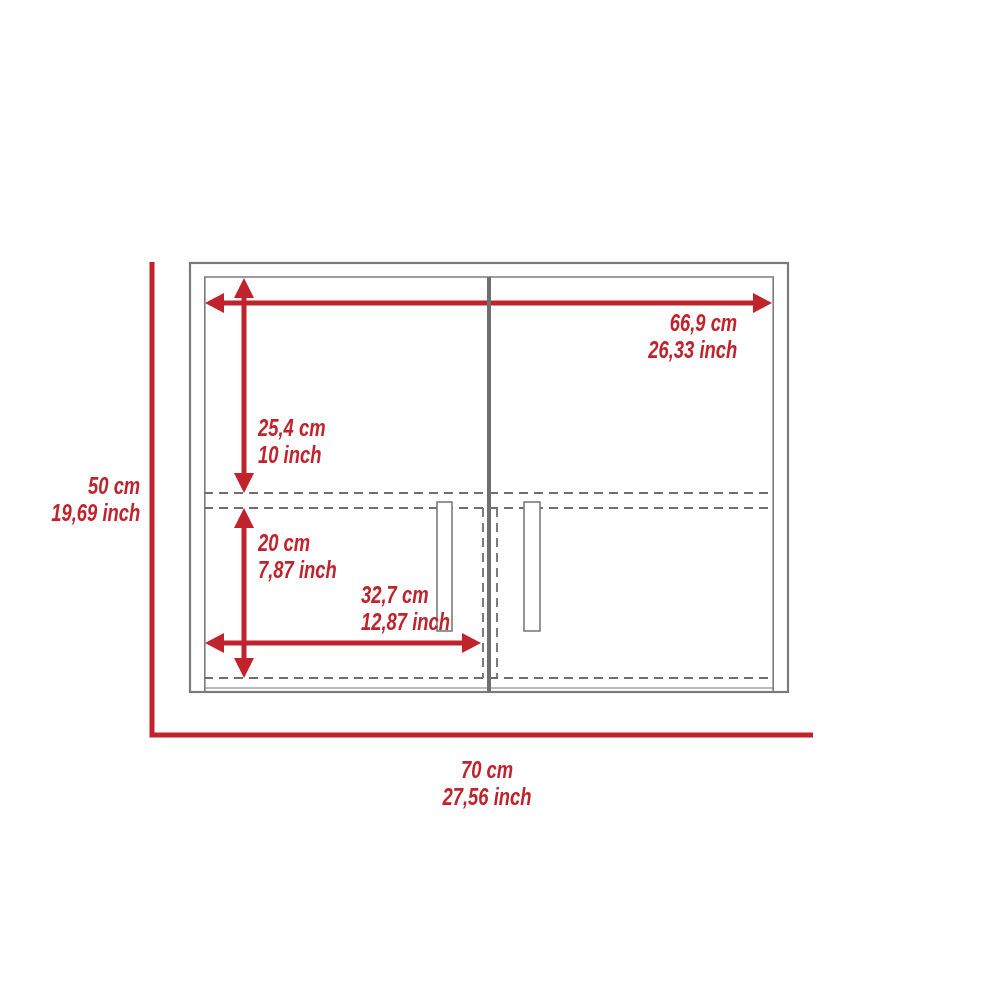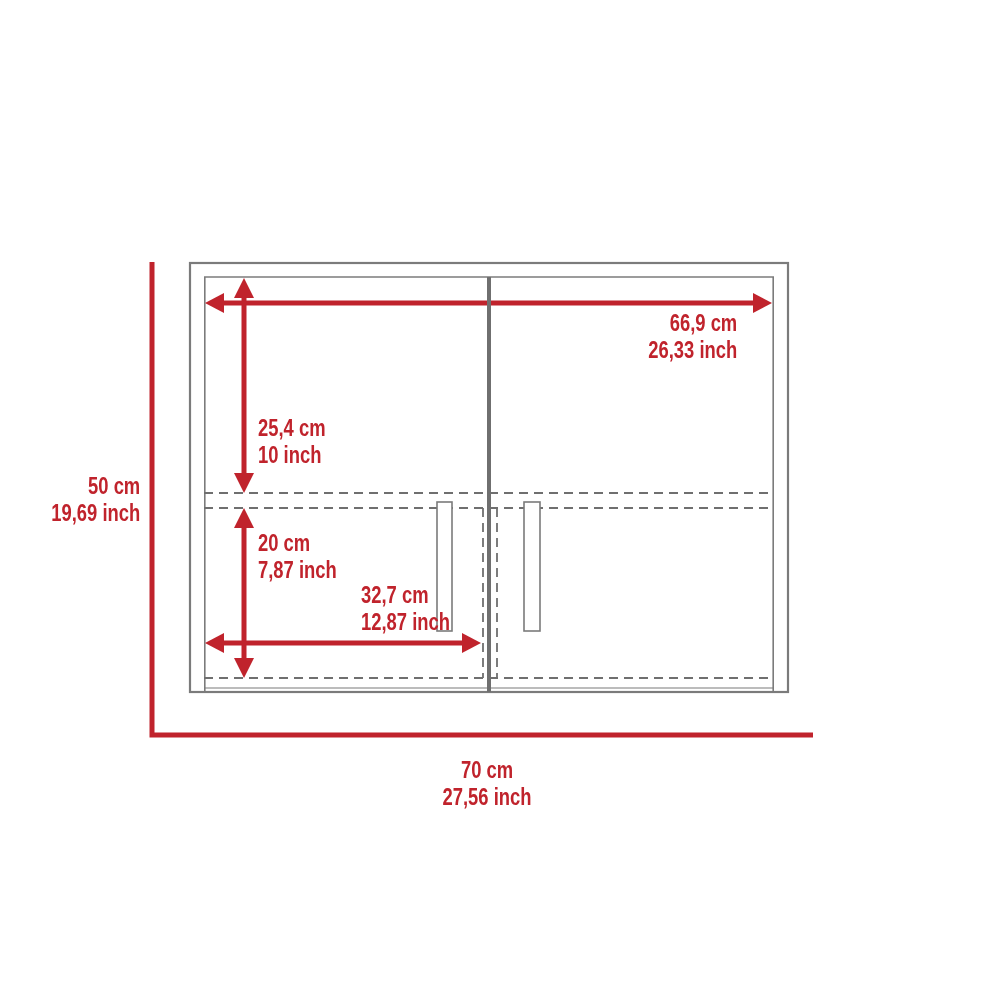--- a/index.html
+++ b/index.html
@@ -7,20 +7,21 @@
     padding: 0;
     background: #ffffff;
     font-family: "Liberation Sans", "DejaVu Sans", sans-serif;
   }
   #canvas {
     position: relative;
     width: 1000px;
     height: 1000px;
     background: #ffffff;
     overflow: hidden;
+    font-style: italic;
   }
   #drawing {
     position: absolute;
     left: 0;
     top: 0;
   }
   .dim-label {
     position: absolute;
     font-weight: bold;
     font-size: 23px;

